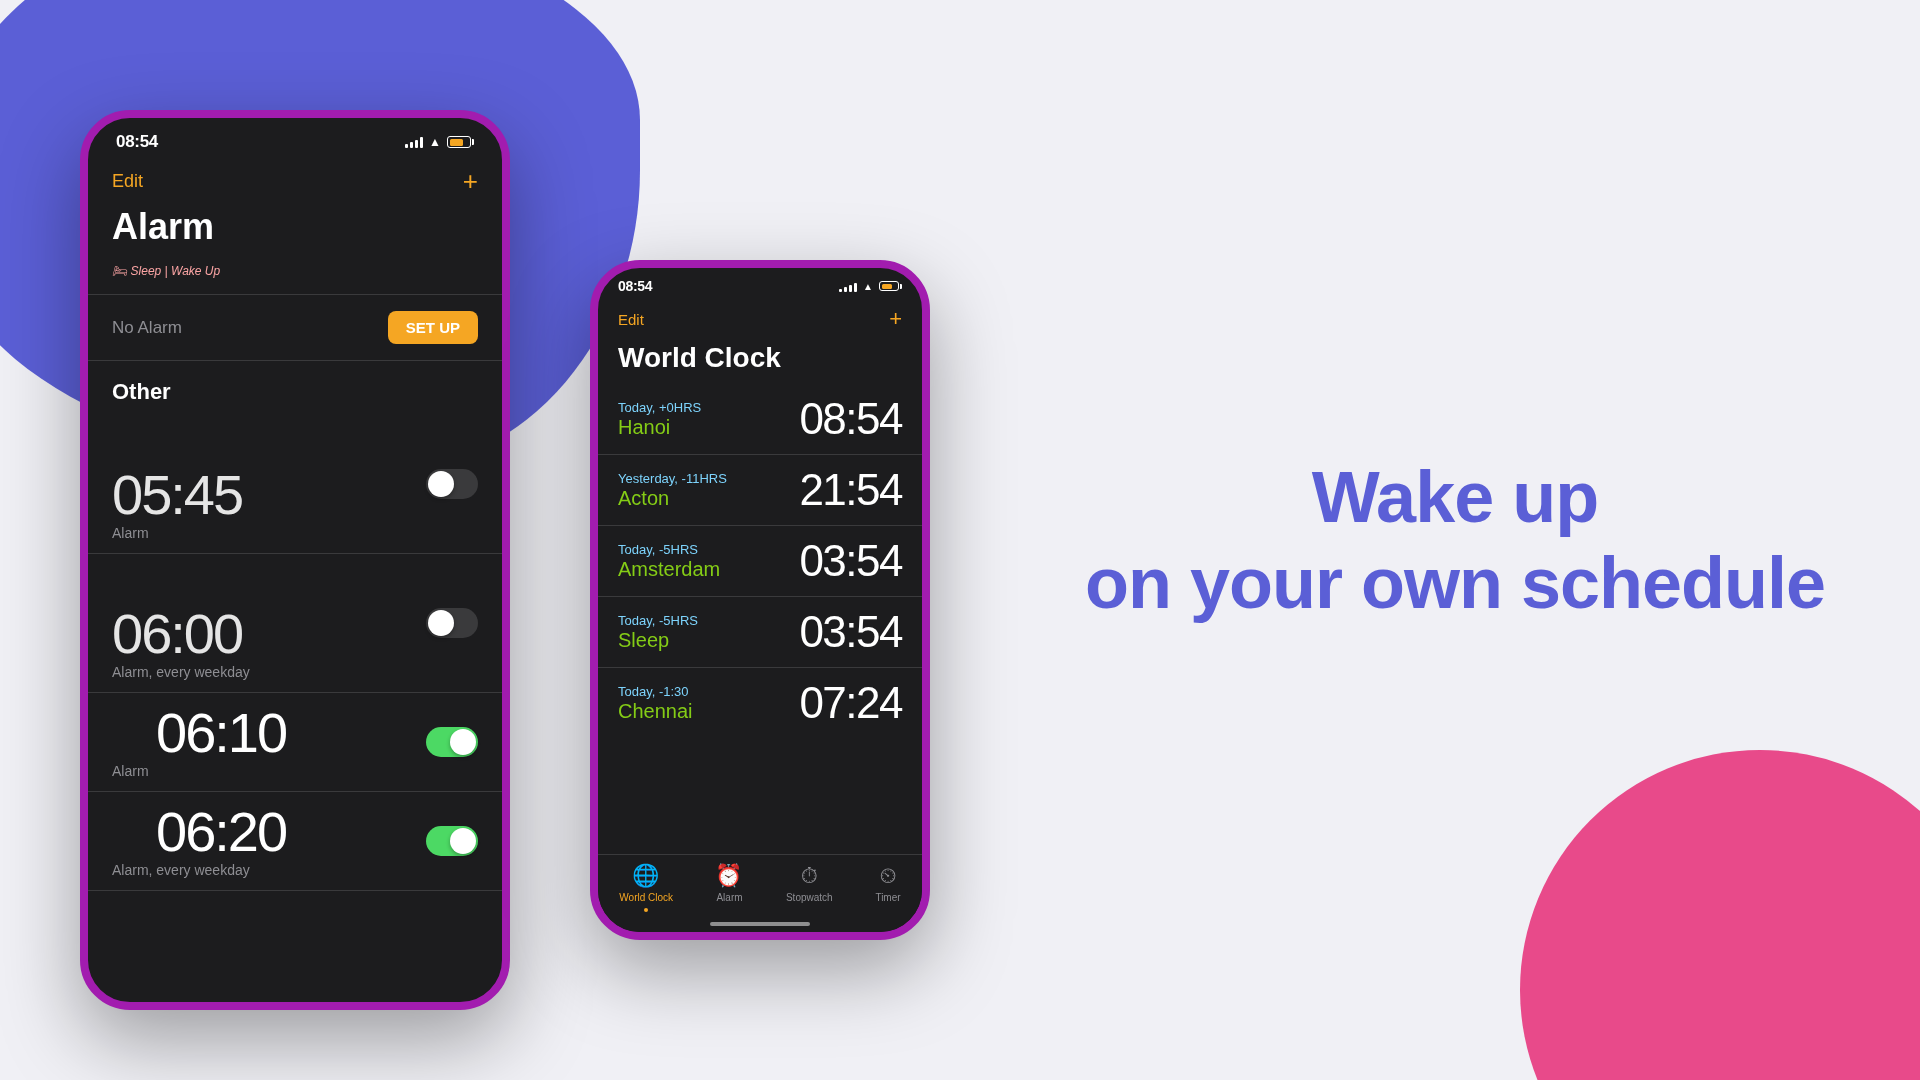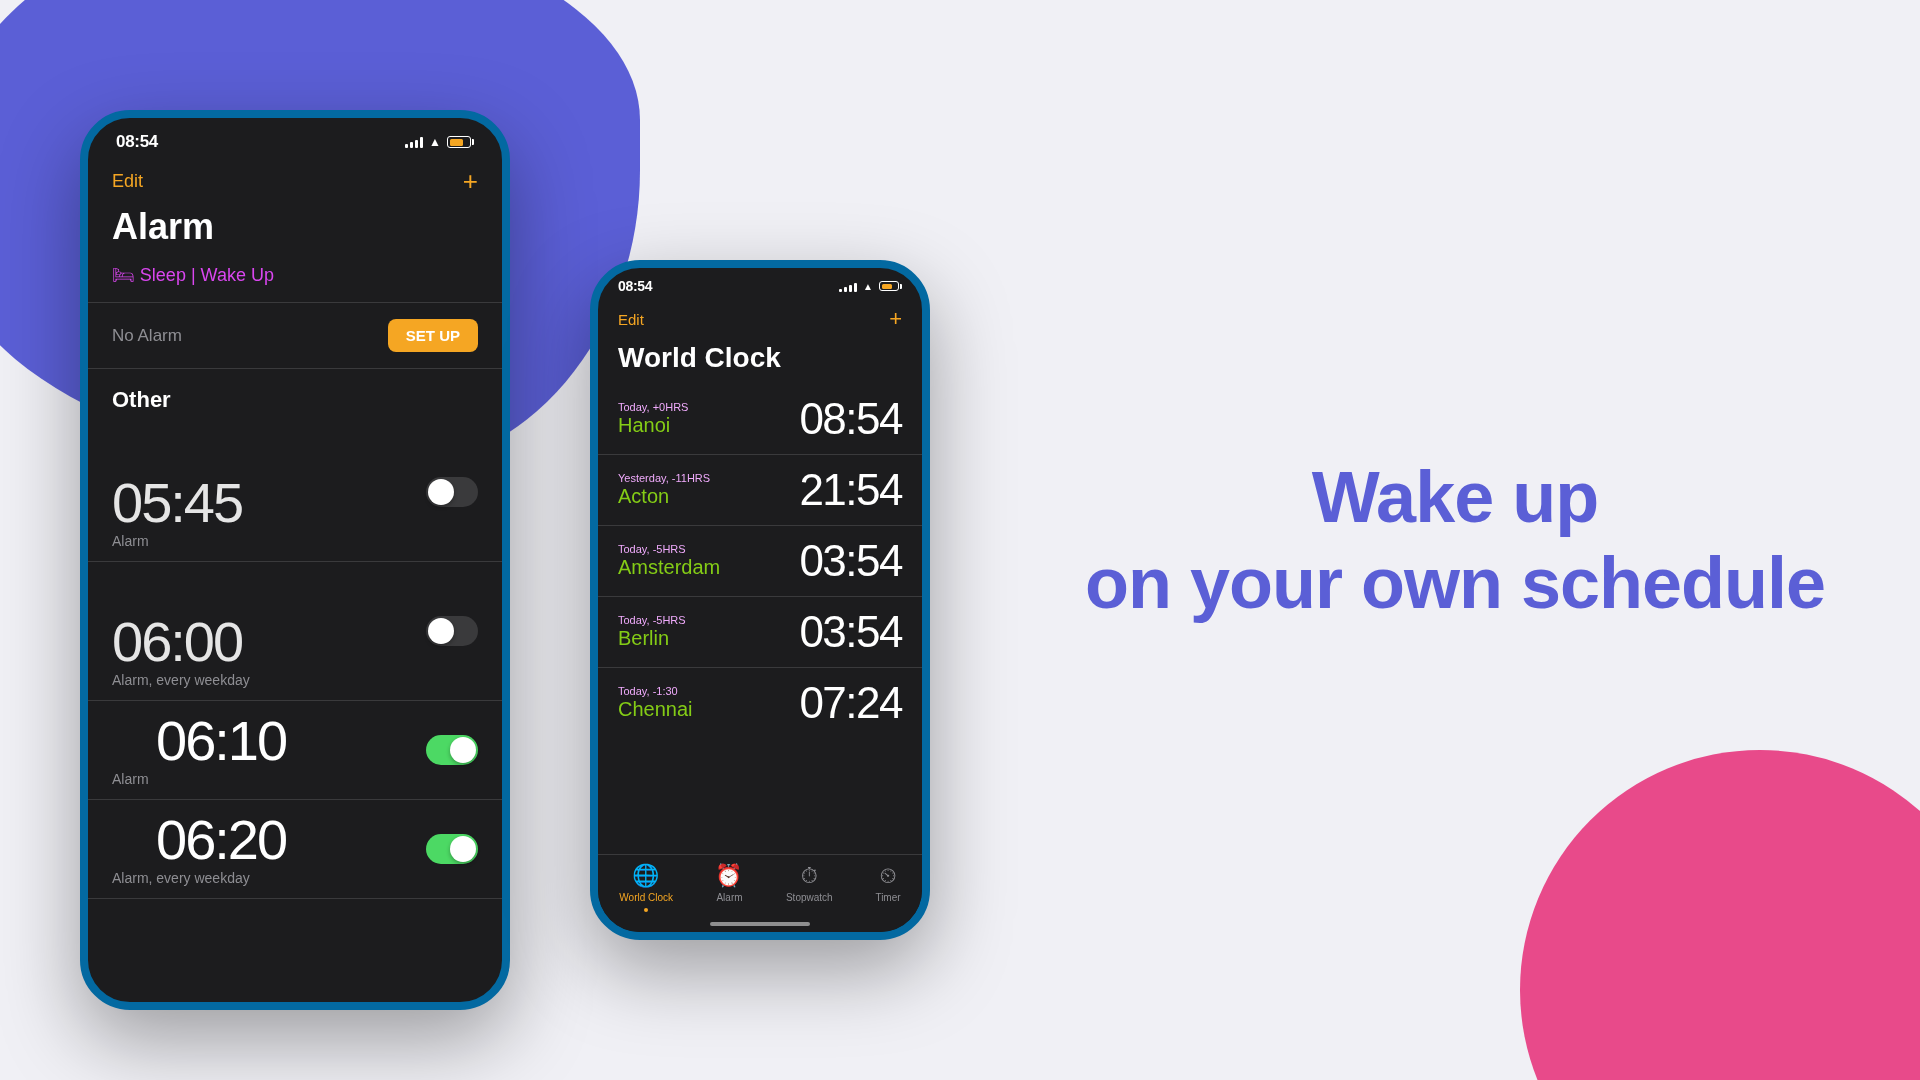--- a/index.html
+++ b/index.html
@@ -47,21 +47,21 @@
       justify-content: flex-start;
       padding: 0 80px;
       gap: 80px;
     }
 
     
     .phone-mockup {
       position: relative;
       background: #1c1c1e;
       border-radius: 50px;
-      border: 8px solid #0369a1;
+      border: 8px solid #a21caf;
       box-shadow: 0 30px 80px rgba(0,0,0,0.35);
       overflow: hidden;
       flex-shrink: 0;
     }
 
     
     .phone-alarm {
       width: 430px;
       height: 900px;
       margin-top: 40px;
@@ -173,26 +173,27 @@
       font-weight: 700;
       padding: 0 24px 16px;
     }
 
     .sleep-section {
       padding: 0 24px 16px;
       border-bottom: 0.5px solid #3a3a3c;
     }
 
     .sleep-label {
-      color: #d946ef;
-      font-size: 18px;
+      color: #fca5a5;
+      font-size: 12px;
       font-weight: 400;
       display: flex;
       align-items: center;
       gap: 8px;
+      font-style: italic;
     }
 
     .no-alarm-row {
       display: flex;
       justify-content: space-between;
       align-items: center;
       padding: 16px 24px;
       border-bottom: 0.5px solid #3a3a3c;
     }
 
@@ -306,22 +307,22 @@
       align-items: center;
       padding: 10px 20px;
       border-bottom: 0.5px solid #3a3a3c;
     }
 
     .wc-city-info {
       flex: 1;
     }
 
     .wc-offset {
-      color: #f0abfc;
-      font-size: 11px;
+      color: #7dd3fc;
+      font-size: 13px;
     }
 
     .wc-city {
       color: #84cc16;
       font-size: 20px;
       font-weight: 400;
       margin-top: 1px;
     }
 
     .wc-time {
@@ -550,21 +551,21 @@
       <div class="wc-city-info">
         <div class="wc-offset">Today, -5HRS</div>
         <div class="wc-city">Amsterdam</div>
       </div>
       <div class="wc-time">03:54</div>
     </div>
 
     <div class="wc-item">
       <div class="wc-city-info">
         <div class="wc-offset">Today, -5HRS</div>
-        <div class="wc-city">Berlin</div>
+        <div class="wc-city">Sleep</div>
       </div>
       <div class="wc-time">03:54</div>
     </div>
 
     <div class="wc-item" style="border-bottom:none;">
       <div class="wc-city-info">
         <div class="wc-offset">Today, -1:30</div>
         <div class="wc-city">Chennai</div>
       </div>
       <div class="wc-time">07:24</div>

